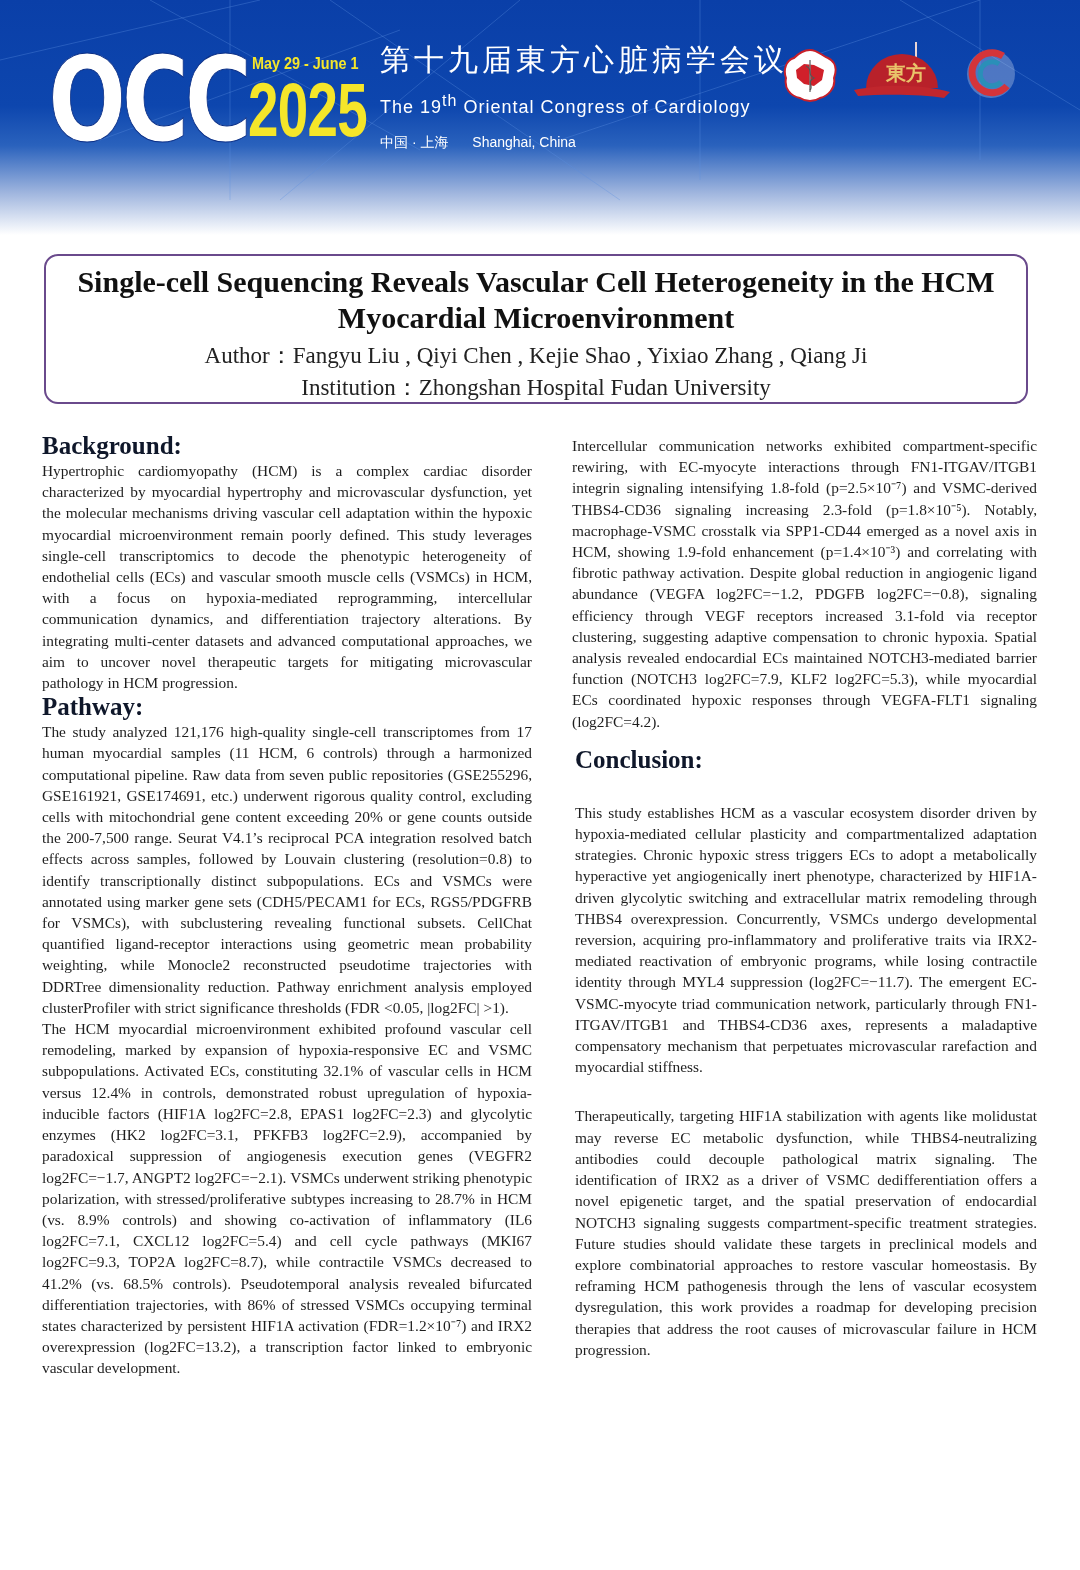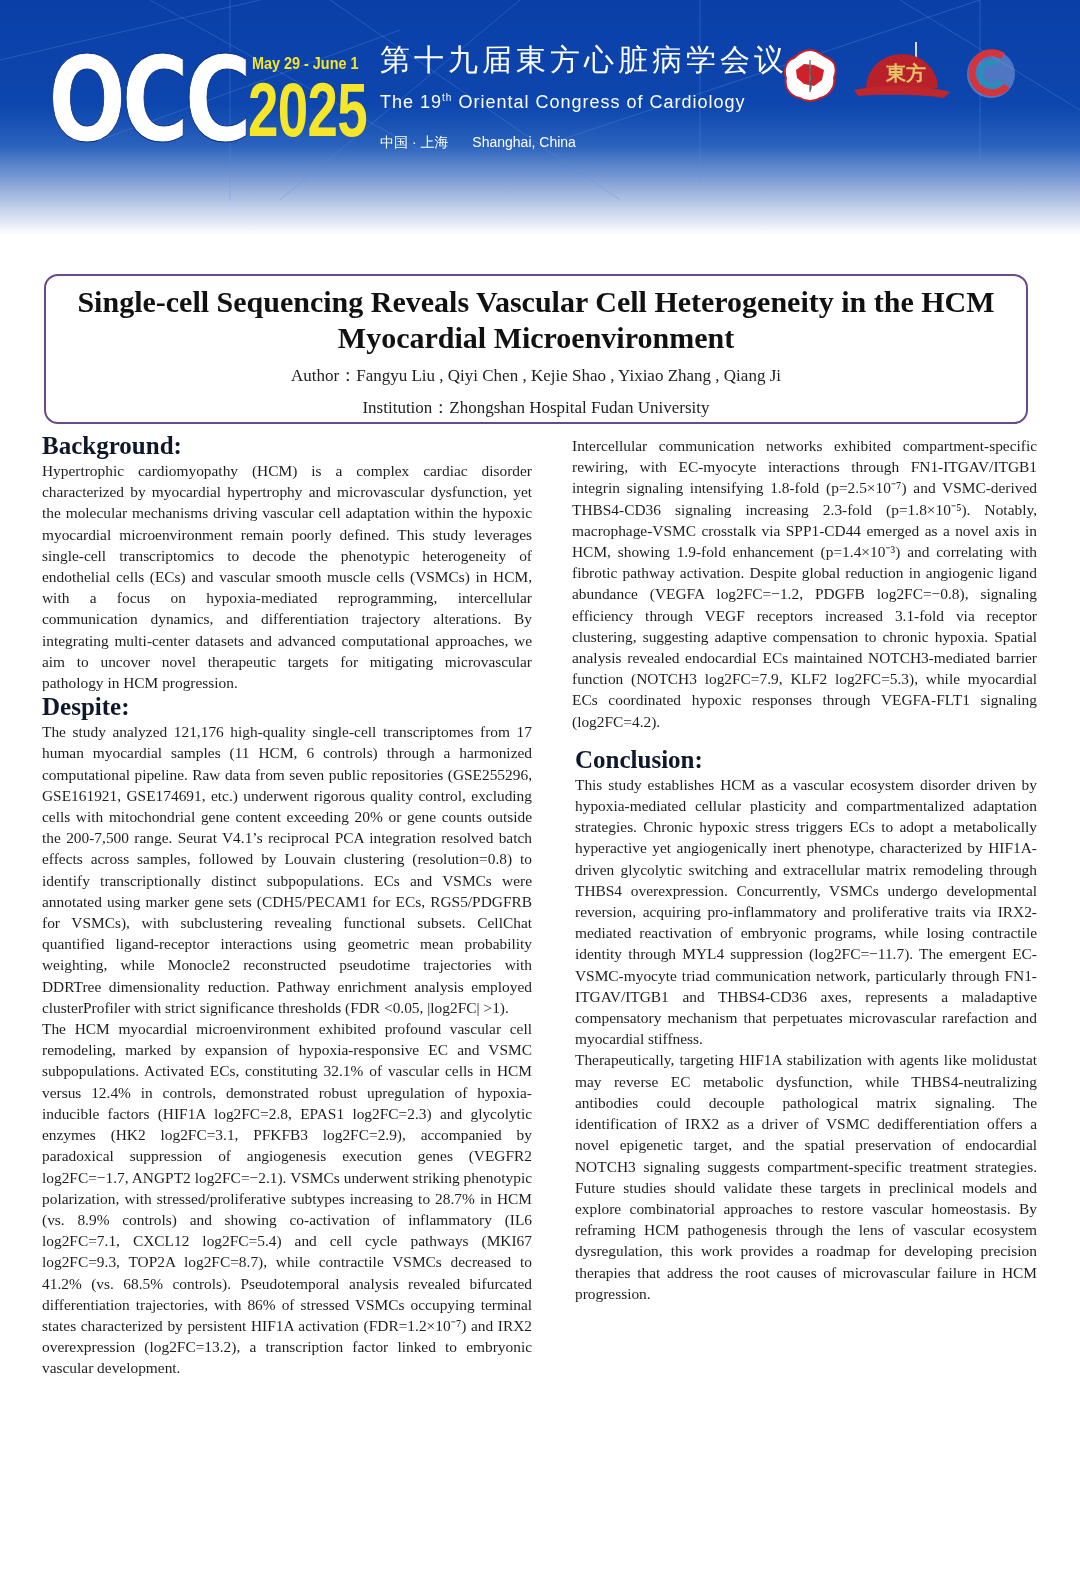--- a/index.html
+++ b/index.html
@@ -12,42 +12,42 @@
     font-size:118px; line-height:1; color:#ffffff; letter-spacing:-6px; transform:scaleX(0.78); transform-origin:left top;
     -webkit-text-stroke:1px #0b2f86; }
   .dates { position:absolute; left:252px; top:55px; font-family:"Liberation Sans", sans-serif; font-weight:bold;
     font-size:16px; color:#f5e62a; transform:scaleX(0.9); transform-origin:left top; }
   .year { position:absolute; left:248px; top:72px; font-family:"Liberation Sans", sans-serif; font-weight:bold;
     font-size:76px; line-height:1; color:#f5e62a; transform:scaleX(0.72); transform-origin:left top; letter-spacing:-1px; }
   .cn-title { position:absolute; left:380px; top:40px; font-family:"DejaVu Sans", sans-serif; font-size:30px;
     color:#ffffff; letter-spacing:4px; }
   .en-title { position:absolute; left:380px; top:92px; font-family:"Liberation Sans", sans-serif; font-size:18px;
     color:#ffffff; letter-spacing:1px; }
-  .en-title sup { font-size:10px; }
+  .en-title sup { font-size:16px; }
   .location { position:absolute; left:380px; top:124px; font-family:"Liberation Sans", sans-serif; font-size:14px; color:#ffffff;margin-top:10px; }
   .location .cn { margin-right:20px; }
   .logo { position:absolute; }
   .logo1 { left:782px; top:48px; width:56px; height:54px; }
   .logo2 { left:852px; top:40px; width:100px; height:62px; }
   .logo3 { left:963px; top:46px; width:56px; height:56px; }
 
-  .title-box { position:absolute; left:44px; top:274px; width:984px; height:150px; border:2px solid #6a4a8c;
+  .title-box { position:absolute; left:44px; top:254px; width:984px; height:150px; border:2px solid #6a4a8c;
     border-radius:14px; box-sizing:border-box; text-align:center; }
   .title { font-family:"Liberation Serif", serif; font-weight:bold; font-size:30px; line-height:36px; color:#111;
     margin:8px 20px 0 20px; }
-  .author, .institution { font-size:17px; line-height:32px; color:#222; }
+  .author, .institution { font-size:23px; line-height:32px; color:#222; }
   .author { margin-top:4px; }
 
   .col { position:absolute; font-size:15.4px; line-height:21.2px; text-align:justify; color:#1e1e1e; }
   .col-left { left:42px; top:432px; width:490px; }
   .col-right { left:572px; top:435px; width:465px; }
   .col h2 { font-family:"Liberation Serif", serif; font-weight:bold; font-size:25px; line-height:28px; margin:0; color:#0f172a; }
   .col p { margin:0; }
   .col-right h2 { margin-top:14px; margin-left:3px; }
-  .col-right .pcon { margin-left:3px; }
+  .col-right .pcon { margin-left:3px;margin-top:28px; }
 </style>
 </head>
 <body>
 
 <div class="banner">
   <svg class="grid" width="1080" height="235">
     <g stroke="#5b8ee0" stroke-opacity="0.35" stroke-width="1" fill="none">
       <line x1="0" y1="60" x2="260" y2="0"></line>
       <line x1="150" y1="0" x2="420" y2="150"></line>
       <line x1="230" y1="0" x2="230" y2="200"></line>
@@ -96,21 +96,21 @@
     <span>Author：</span><span>Fangyu Liu , Qiyi Chen , Kejie Shao , Yixiao Zhang , Qiang Ji</span>
   </div>
   <div class="institution">
     <span>Institution：</span><span>Zhongshan Hospital Fudan University</span>
   </div>
 </div>
 
 <div class="col col-left">
   <h2>Background:</h2>
   <p>Hypertrophic cardiomyopathy (HCM) is a complex cardiac disorder characterized by myocardial hypertrophy and microvascular dysfunction, yet the molecular mechanisms driving vascular cell adaptation within the hypoxic myocardial microenvironment remain poorly defined. This study leverages single-cell transcriptomics to decode the phenotypic heterogeneity of endothelial cells (ECs) and vascular smooth muscle cells (VSMCs) in HCM, with a focus on hypoxia-mediated reprogramming, intercellular communication dynamics, and differentiation trajectory alterations. By integrating multi-center datasets and advanced computational approaches, we aim to uncover novel therapeutic targets for mitigating microvascular pathology in HCM progression.</p>
-  <h2>Despite:</h2>
+  <h2>Pathway:</h2>
   <p>The study analyzed 121,176 high-quality single-cell transcriptomes from 17 human myocardial samples (11 HCM, 6 controls) through a harmonized computational pipeline. Raw data from seven public repositories (GSE255296, GSE161921, GSE174691, etc.) underwent rigorous quality control, excluding cells with mitochondrial gene content exceeding 20% or gene counts outside the 200-7,500 range. Seurat V4.1’s reciprocal PCA integration resolved batch effects across samples, followed by Louvain clustering (resolution=0.8) to identify transcriptionally distinct subpopulations. ECs and VSMCs were annotated using marker gene sets (CDH5/PECAM1 for ECs, RGS5/PDGFRB for VSMCs), with subclustering revealing functional subsets. CellChat quantified ligand-receptor interactions using geometric mean probability weighting, while Monocle2 reconstructed pseudotime trajectories with DDRTree dimensionality reduction. Pathway enrichment analysis employed clusterProfiler with strict significance thresholds (FDR &lt;0.05, |log2FC| &gt;1).</p>
   <p>The HCM myocardial microenvironment exhibited profound vascular cell remodeling, marked by expansion of hypoxia-responsive EC and VSMC subpopulations. Activated ECs, constituting 32.1% of vascular cells in HCM versus 12.4% in controls, demonstrated robust upregulation of hypoxia-inducible factors (HIF1A log2FC=2.8, EPAS1 log2FC=2.3) and glycolytic enzymes (HK2 log2FC=3.1, PFKFB3 log2FC=2.9), accompanied by paradoxical suppression of angiogenesis execution genes (VEGFR2 log2FC=−1.7, ANGPT2 log2FC=−2.1). VSMCs underwent striking phenotypic polarization, with stressed/proliferative subtypes increasing to 28.7% in HCM (vs. 8.9% controls) and showing co-activation of inflammatory (IL6 log2FC=7.1, CXCL12 log2FC=5.4) and cell cycle pathways (MKI67 log2FC=9.3, TOP2A log2FC=8.7), while contractile VSMCs decreased to 41.2% (vs. 68.5% controls). Pseudotemporal analysis revealed bifurcated differentiation trajectories, with 86% of stressed VSMCs occupying terminal states characterized by persistent HIF1A activation (FDR=1.2×10⁻⁷) and IRX2 overexpression (log2FC=13.2), a transcription factor linked to embryonic vascular development.</p>
 </div>
 
 <div class="col col-right">
   <p>Intercellular communication networks exhibited compartment-specific rewiring, with EC-myocyte interactions through FN1-ITGAV/ITGB1 integrin signaling intensifying 1.8-fold (p=2.5×10⁻⁷) and VSMC-derived THBS4-CD36 signaling increasing 2.3-fold (p=1.8×10⁻⁵). Notably, macrophage-VSMC crosstalk via SPP1-CD44 emerged as a novel axis in HCM, showing 1.9-fold enhancement (p=1.4×10⁻³) and correlating with fibrotic pathway activation. Despite global reduction in angiogenic ligand abundance (VEGFA log2FC=−1.2, PDGFB log2FC=−0.8), signaling efficiency through VEGF receptors increased 3.1-fold via receptor clustering, suggesting adaptive compensation to chronic hypoxia. Spatial analysis revealed endocardial ECs maintained NOTCH3-mediated barrier function (NOTCH3 log2FC=7.9, KLF2 log2FC=5.3), while myocardial ECs coordinated hypoxic responses through VEGFA-FLT1 signaling (log2FC=4.2).</p>
   <h2>Conclusion:</h2>
   <p class="pcon">This study establishes HCM as a vascular ecosystem disorder driven by hypoxia-mediated cellular plasticity and compartmentalized adaptation strategies. Chronic hypoxic stress triggers ECs to adopt a metabolically hyperactive yet angiogenically inert phenotype, characterized by HIF1A-driven glycolytic switching and extracellular matrix remodeling through THBS4 overexpression. Concurrently, VSMCs undergo developmental reversion, acquiring pro-inflammatory and proliferative traits via IRX2-mediated reactivation of embryonic programs, while losing contractile identity through MYL4 suppression (log2FC=−11.7). The emergent EC-VSMC-myocyte triad communication network, particularly through FN1-ITGAV/ITGB1 and THBS4-CD36 axes, represents a maladaptive compensatory mechanism that perpetuates microvascular rarefaction and myocardial stiffness.</p>
   <p class="pcon">Therapeutically, targeting HIF1A stabilization with agents like molidustat may reverse EC metabolic dysfunction, while THBS4-neutralizing antibodies could decouple pathological matrix signaling. The identification of IRX2 as a driver of VSMC dedifferentiation offers a novel epigenetic target, and the spatial preservation of endocardial NOTCH3 signaling suggests compartment-specific treatment strategies. Future studies should validate these targets in preclinical models and explore combinatorial approaches to restore vascular homeostasis. By reframing HCM pathogenesis through the lens of vascular ecosystem dysregulation, this work provides a roadmap for developing precision therapies that address the root causes of microvascular failure in HCM progression.</p>
 </div>

